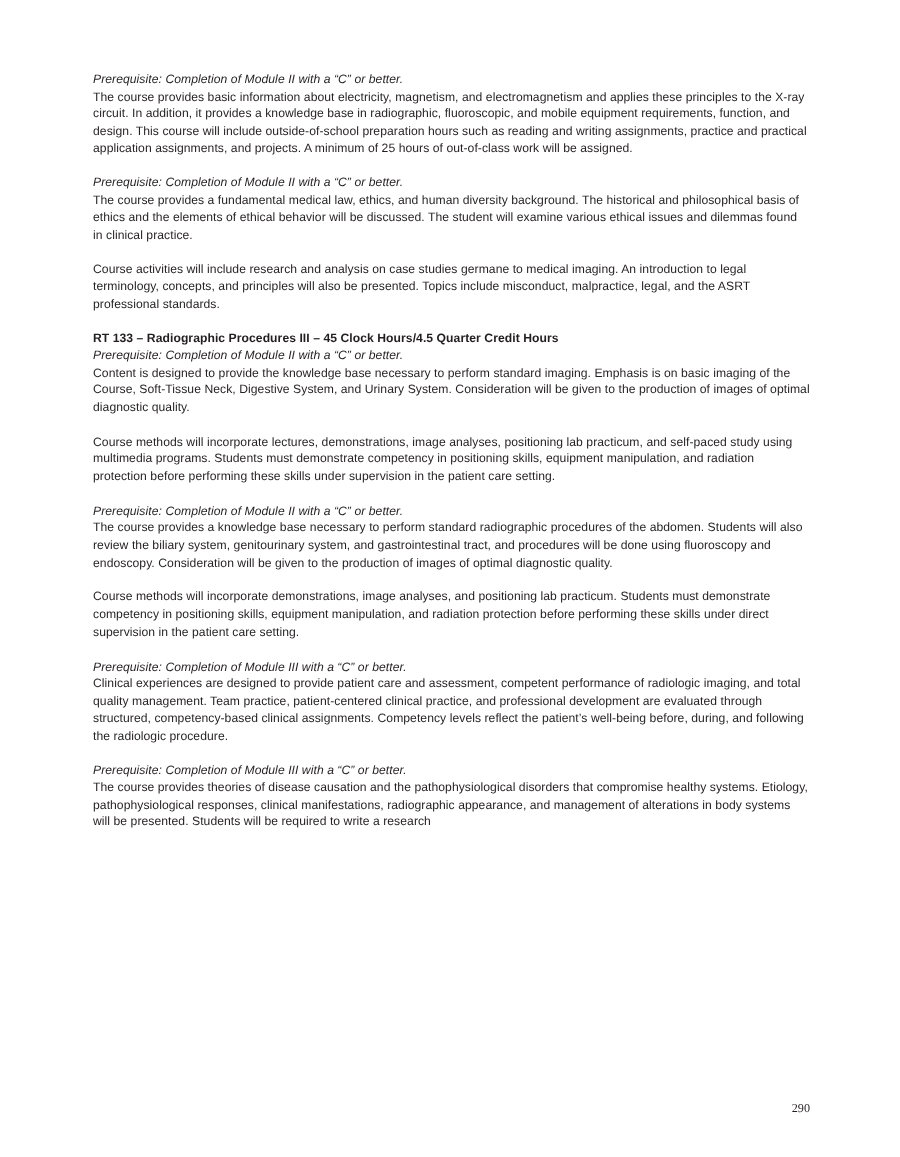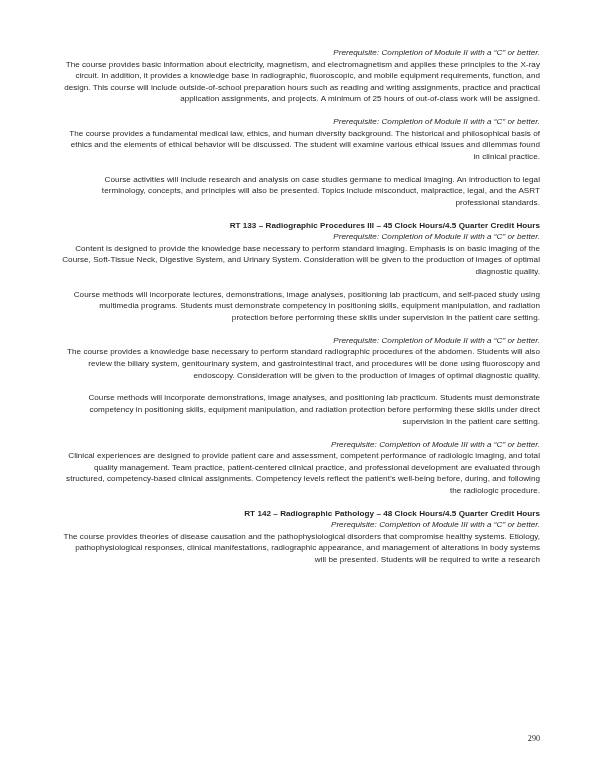--- a/index.html
+++ b/index.html
@@ -22,21 +22,21 @@
     padding: 47px 60px 0 62px;
     background: #ffffff;
   }
   .content {
     width: 478px;
   }
   p {
     margin: 0;
     font-size: 8.1px;
     line-height: 11.55px;
-    text-align: right;
+    text-align: left;
     letter-spacing: 0.005em;
   }
   .lead-italic {
     font-style: italic;
     font-size: 8.1px;
     line-height: 11.55px;
   }
   .gap {
     height: 11.4px;
   }
@@ -104,21 +104,20 @@
     <div class="gap"></div>
 
     <div class="block">
       <p class="lead-italic">Prerequisite: Completion of Module III with a “C” or better.</p>
       <p>Clinical experiences are designed to provide patient care and assessment, competent performance of radiologic imaging, and total quality management. Team practice, patient-centered clinical practice, and professional development are evaluated through structured, competency-based clinical assignments. Competency levels reflect the patient’s well-being before, during, and following the radiologic procedure.</p>
     </div>
 
     <div class="gap"></div>
 
     <div class="block">
-      <p class="course-head">RT 142 – Radiographic Pathology – 48 Clock Hours/4.5 Quarter Credit Hours</p>
       <p class="lead-italic">Prerequisite: Completion of Module III with a “C” or better.</p>
       <p>The course provides theories of disease causation and the pathophysiological disorders that compromise healthy systems. Etiology, pathophysiological responses, clinical manifestations, radiographic appearance, and management of alterations in body systems will be presented. Students will be required to write a research</p>
     </div>
 
   </div>
 
   <div class="page-number">290</div>
 </div>
 
 </body></html>

